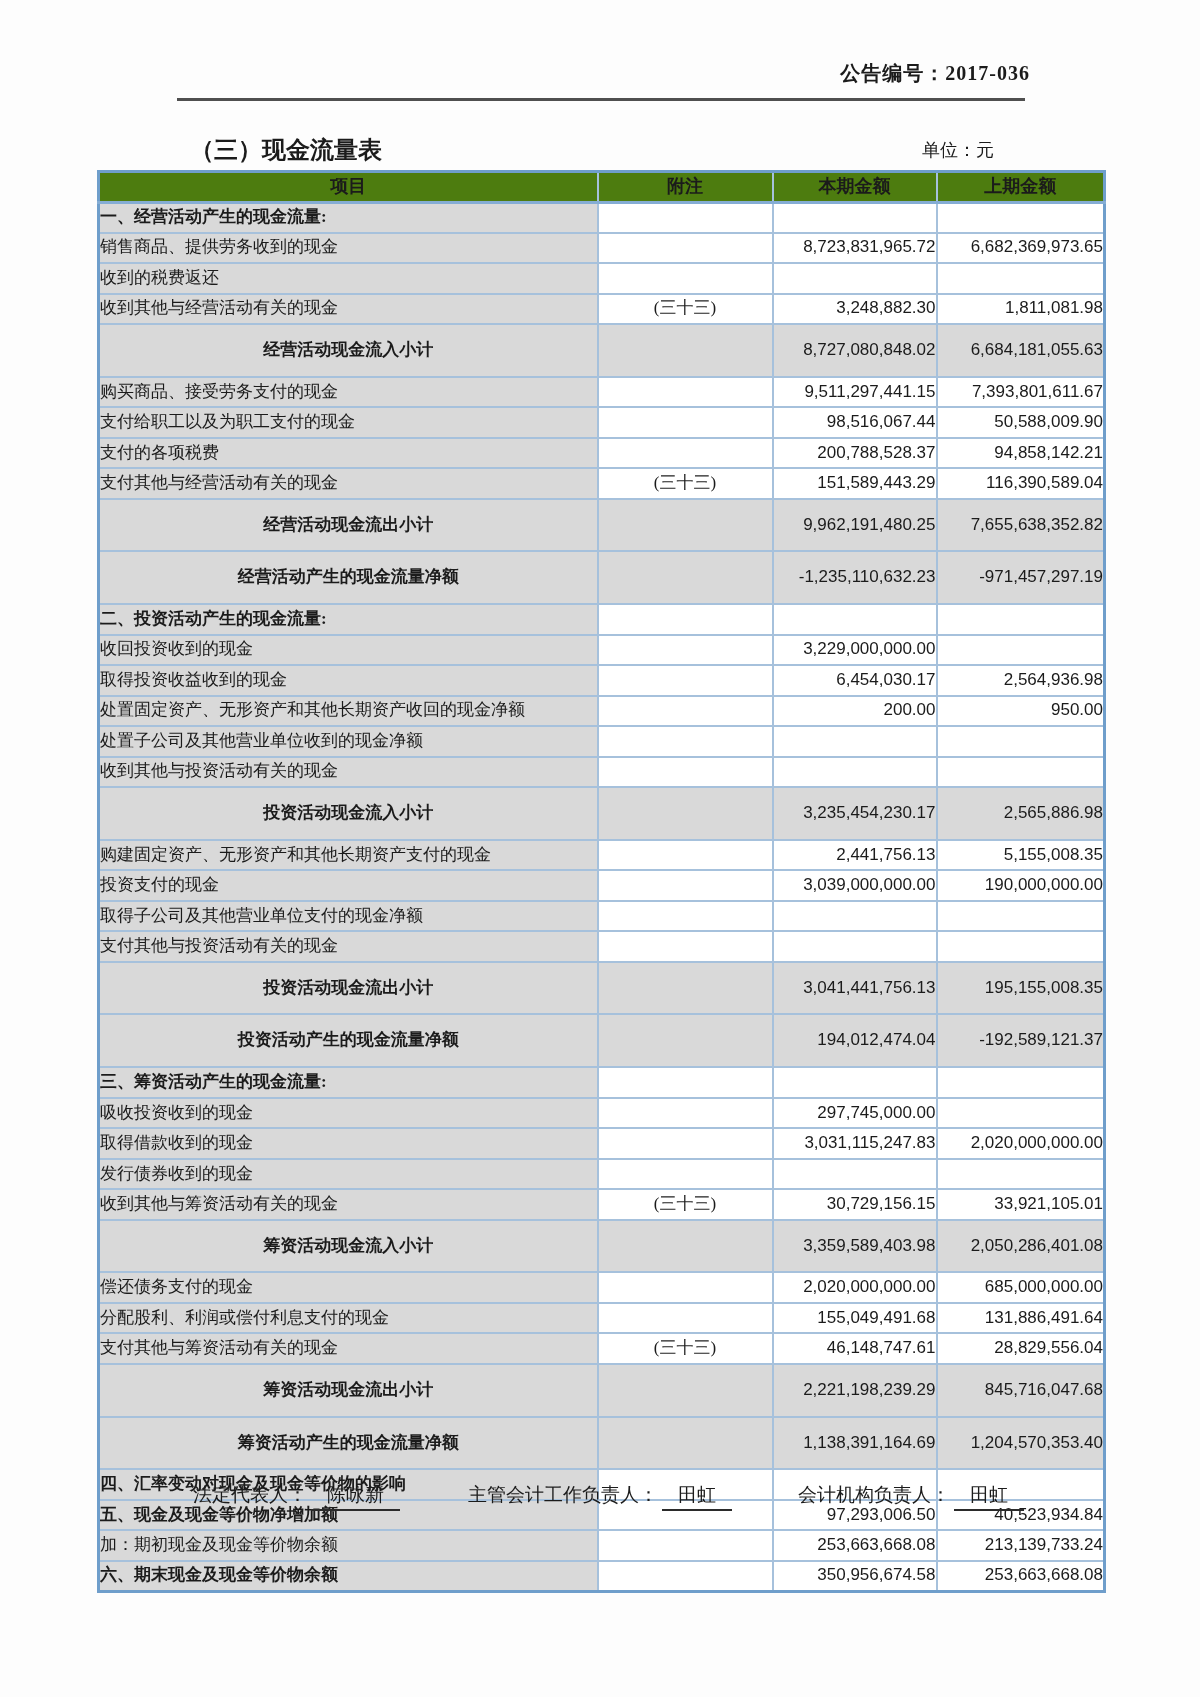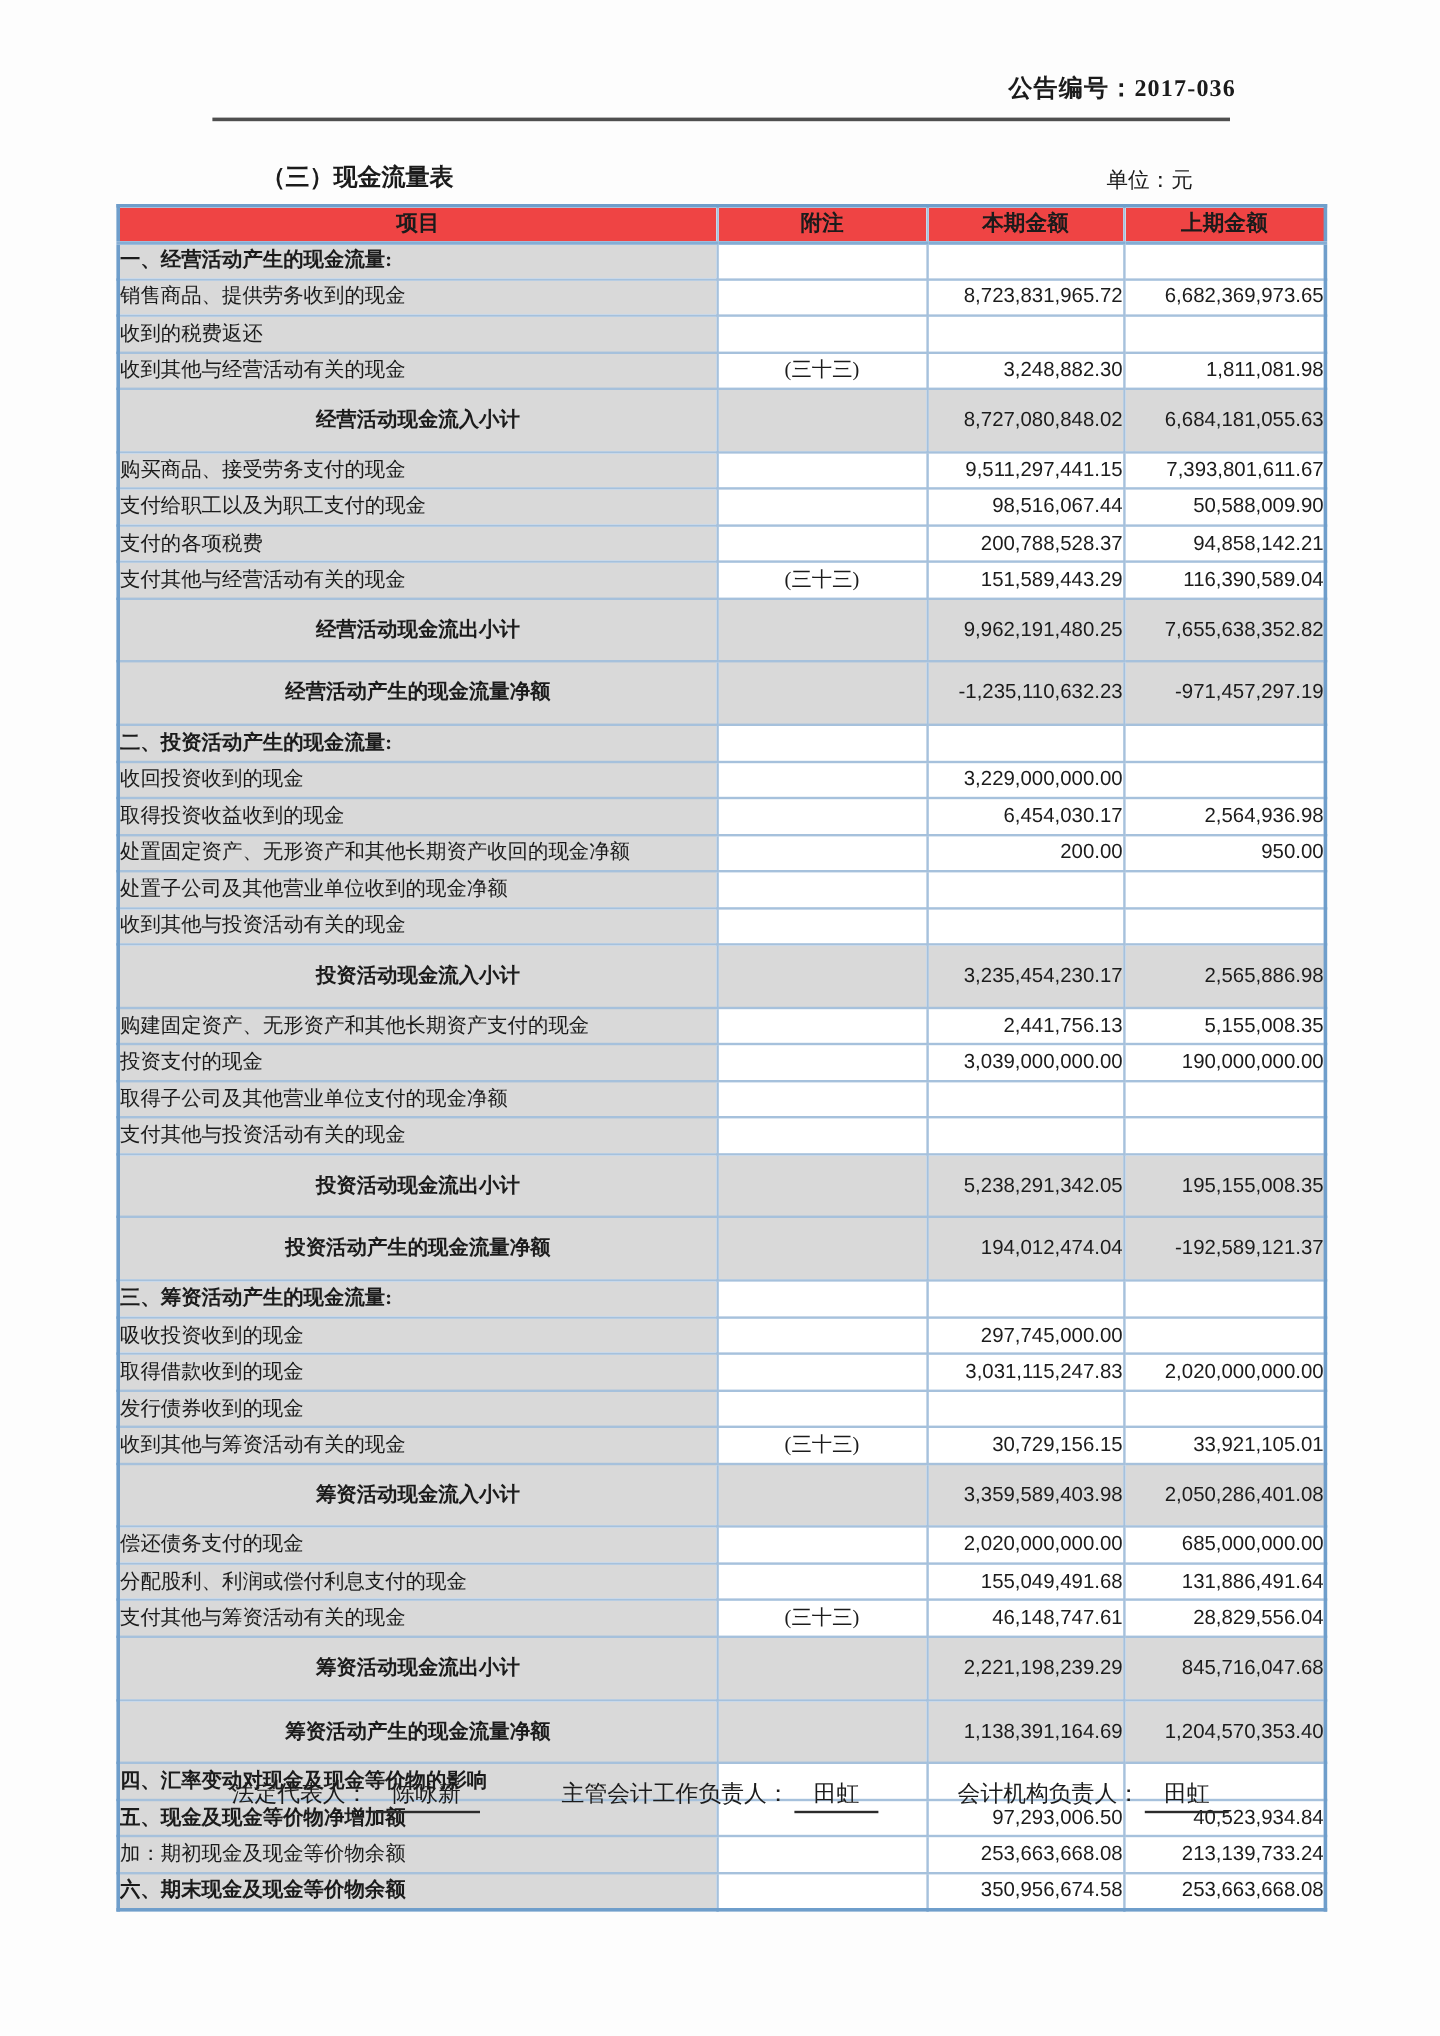--- a/index.html
+++ b/index.html
@@ -14,39 +14,39 @@
     position:absolute; top:60px; right:170px;
     font-size:20px; font-weight:bold; letter-spacing:1px;
     font-family:"Liberation Serif", serif;
   }
   .rule {
     position:absolute; top:98px; left:177px; width:848px; height:3px;
     background:#4f4f4f;
   }
   .doc-title {
     position:absolute; top:134px; left:190px;
-    font-size:20px; font-weight:600;margin-left:28px;
+    font-size:24px; font-weight:600;
   }
   .unit-label {
     position:absolute; top:138px; left:922px;
     font-size:18px;
   }
   table.cft {
     position:absolute; top:170px; left:97px; width:1006px;
     border-collapse:collapse; table-layout:fixed;
     border:3px solid #6f9ecb;
   }
   .cft th, .cft td {
     border:2px solid #a6c1dc;
     height:30.5px; padding:0;
     font-size:17px; line-height:1.1;
     overflow:hidden; white-space:nowrap;
   }
   .cft thead th {
-    background:#ef4444; font-weight:bold; font-size:18px;
+    background:#4d7c0f; font-weight:bold; font-size:18px;
     text-align:center;
     border-bottom:3px solid #85add4;
   }
   .cell-label {
     background:#d9d9d9; text-align:left; padding:0 6px 0 14px;
   }
   .cell-note {
     text-align:center; background:#ffffff;
     font-family:"Liberation Serif", serif;
   }
@@ -222,21 +222,21 @@
       </tr>
       <tr class="row-item">
         <td class="cell-label">支付其他与投资活动有关的现金</td>
         <td class="cell-note"></td>
         <td class="cell-amount"></td>
         <td class="cell-amount"></td>
       </tr>
       <tr class="row-subtotal">
         <td class="cell-label">投资活动现金流出小计</td>
         <td class="cell-note"></td>
-        <td class="cell-amount">5,238,291,342.05</td>
+        <td class="cell-amount">3,041,441,756.13</td>
         <td class="cell-amount">195,155,008.35</td>
       </tr>
       <tr class="row-subtotal">
         <td class="cell-label">投资活动产生的现金流量净额</td>
         <td class="cell-note"></td>
         <td class="cell-amount">194,012,474.04</td>
         <td class="cell-amount">-192,589,121.37</td>
       </tr>
       <tr class="row-section">
         <td class="cell-label">三、筹资活动产生的现金流量:</td>

